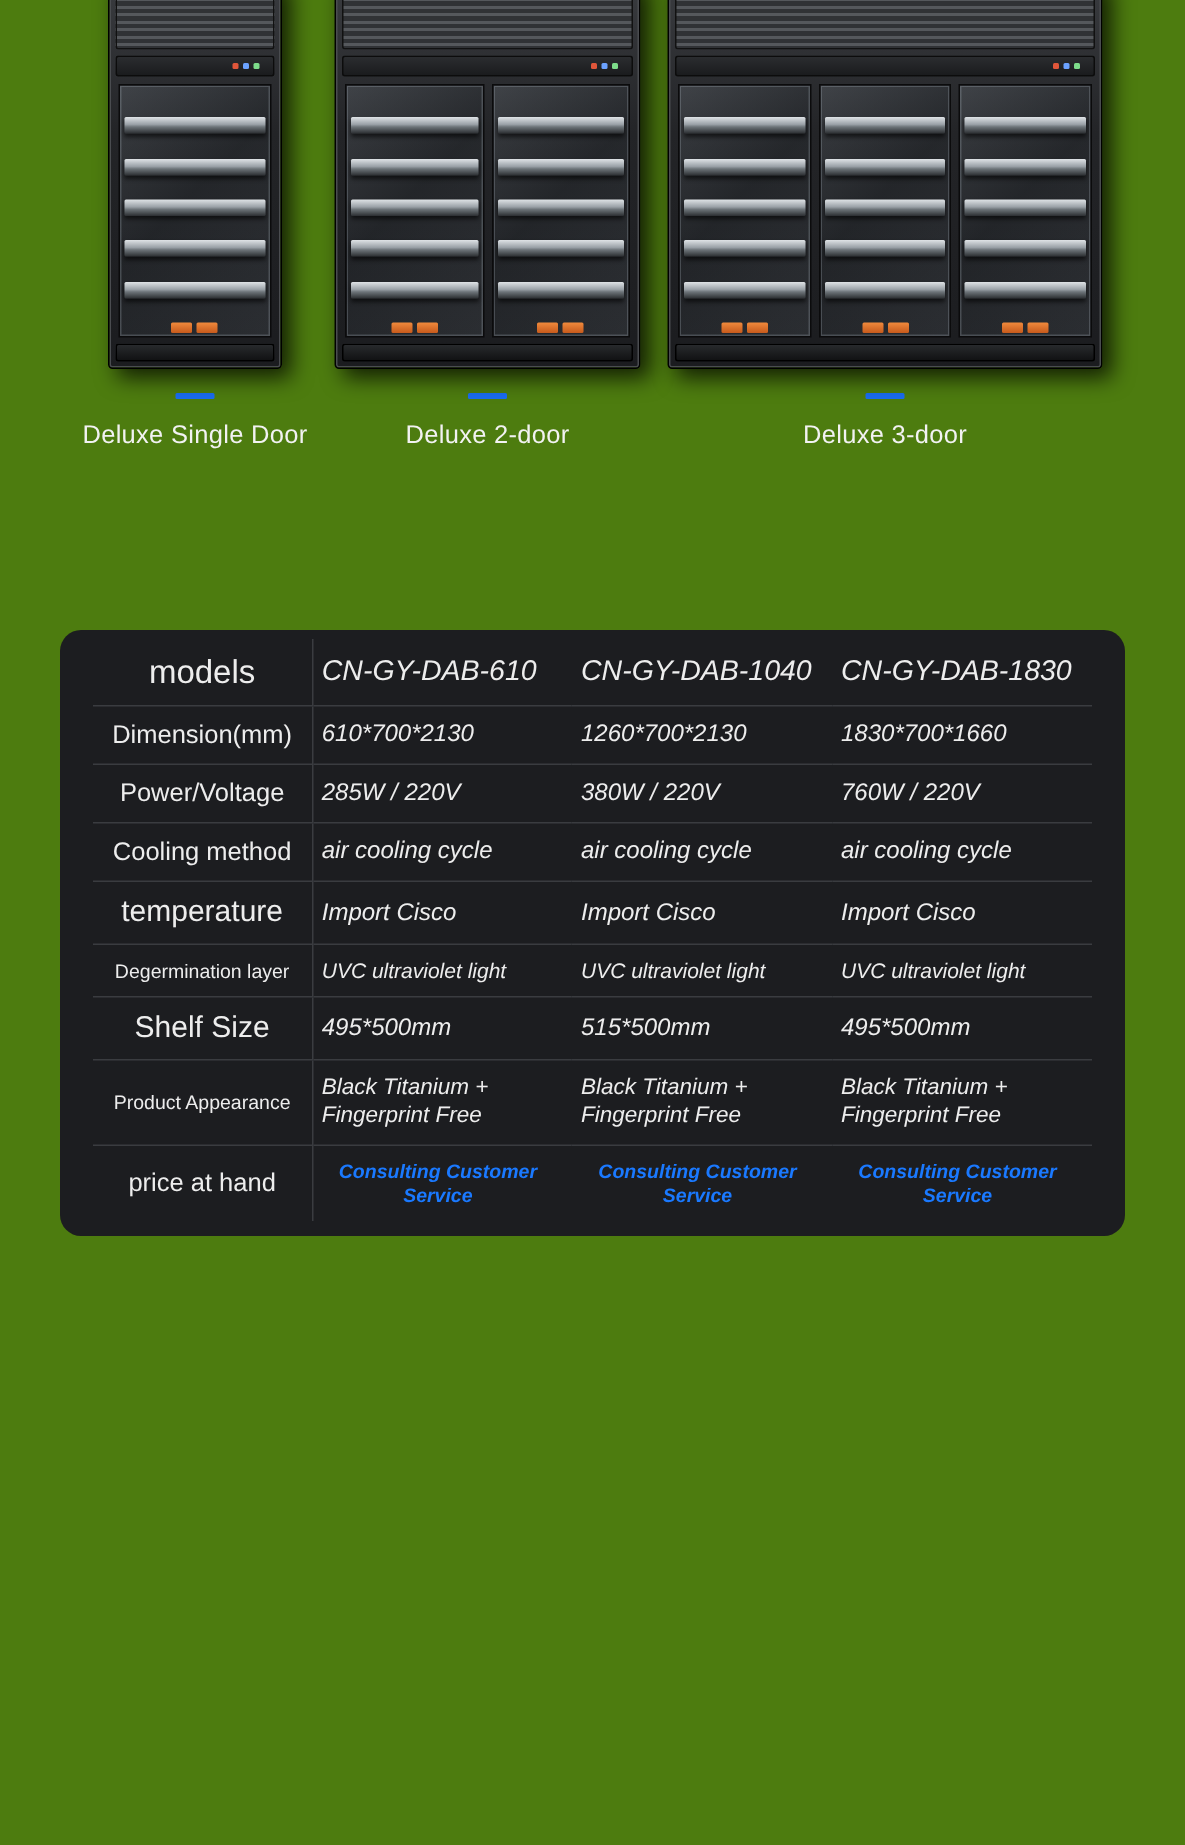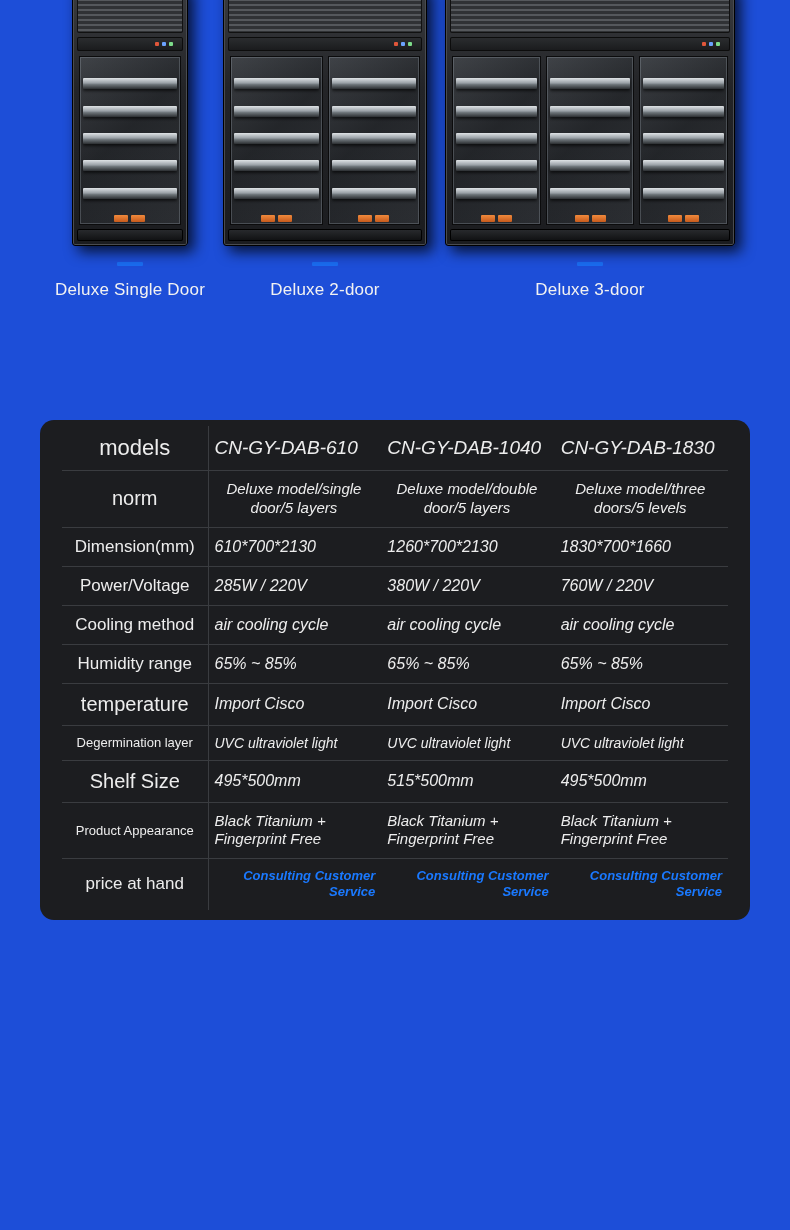--- a/index.html
+++ b/index.html
@@ -8,21 +8,21 @@
     height: 1230px;
     background: #0a0a0c;
     font-family: "Liberation Sans", sans-serif;
     color: #ffffff;
     overflow: hidden;
   }
   .page {
     position: relative;
     width: 790px;
     height: 1230px;
-    background: #1d4ed8;
+    background: #4d7c0f;
   }
 
   
   .gallery {
     position: relative;
     height: 370px;
     padding: 22px 0 0 0;
   }
   .products {
     display: flex;
@@ -177,21 +177,21 @@
   tr.small-label td.label { font-size: 13px; }
   tr.big-label td.label { font-size: 20px; }
   tr.mid-label td.label { font-size: 17px; }
   tr.two-line td.val { font-size: 15px; line-height: 1.25; }
   tr.degerm td.val { font-size: 14px; }
   tr.price td.label { font-size: 17px; }
   .link {
     color: #1a79ff;
     font-size: 13px;
     font-weight: bold;
-    text-align: right;
+    text-align: center;
     line-height: 1.25;
     display: block;
     cursor: pointer;
   }
   tr.price td.val { text-align: center; padding-left: 0; }
 </style>
 </head>
 <body>
 
 <div class="page">
@@ -318,49 +318,37 @@
 
   <div class="spec-card">
     <table class="spec">
       <tbody>
         <tr class="head">
           <td class="label">models</td>
           <td class="val">CN-GY-DAB-610</td>
           <td class="val">CN-GY-DAB-1040</td>
           <td class="val">CN-GY-DAB-1830</td>
         </tr>
-        <tr class="norm">
-          <td class="label">norm</td>
-          <td class="val">Deluxe model/single door/5 layers</td>
-          <td class="val">Deluxe model/double door/5 layers</td>
-          <td class="val">Deluxe model/three doors/5 levels</td>
-        </tr>
         <tr class="mid-label">
           <td class="label">Dimension(mm)</td>
           <td class="val">610*700*2130</td>
           <td class="val">1260*700*2130</td>
           <td class="val">1830*700*1660</td>
         </tr>
         <tr class="mid-label">
           <td class="label">Power/Voltage</td>
           <td class="val">285W / 220V</td>
           <td class="val">380W / 220V</td>
           <td class="val">760W / 220V</td>
         </tr>
         <tr class="mid-label">
           <td class="label">Cooling method</td>
           <td class="val">air cooling cycle</td>
           <td class="val">air cooling cycle</td>
           <td class="val">air cooling cycle</td>
-        </tr>
-        <tr class="mid-label">
-          <td class="label">Humidity range</td>
-          <td class="val">65% ~ 85%</td>
-          <td class="val">65% ~ 85%</td>
-          <td class="val">65% ~ 85%</td>
         </tr>
         <tr class="big-label">
           <td class="label">temperature</td>
           <td class="val">Import Cisco</td>
           <td class="val">Import Cisco</td>
           <td class="val">Import Cisco</td>
         </tr>
         <tr class="small-label degerm">
           <td class="label">Degermination layer</td>
           <td class="val">UVC ultraviolet light</td>

